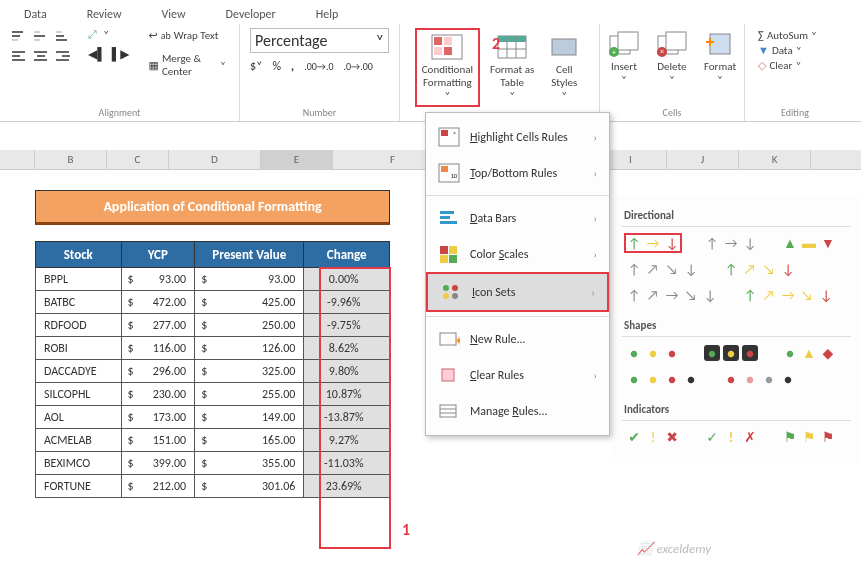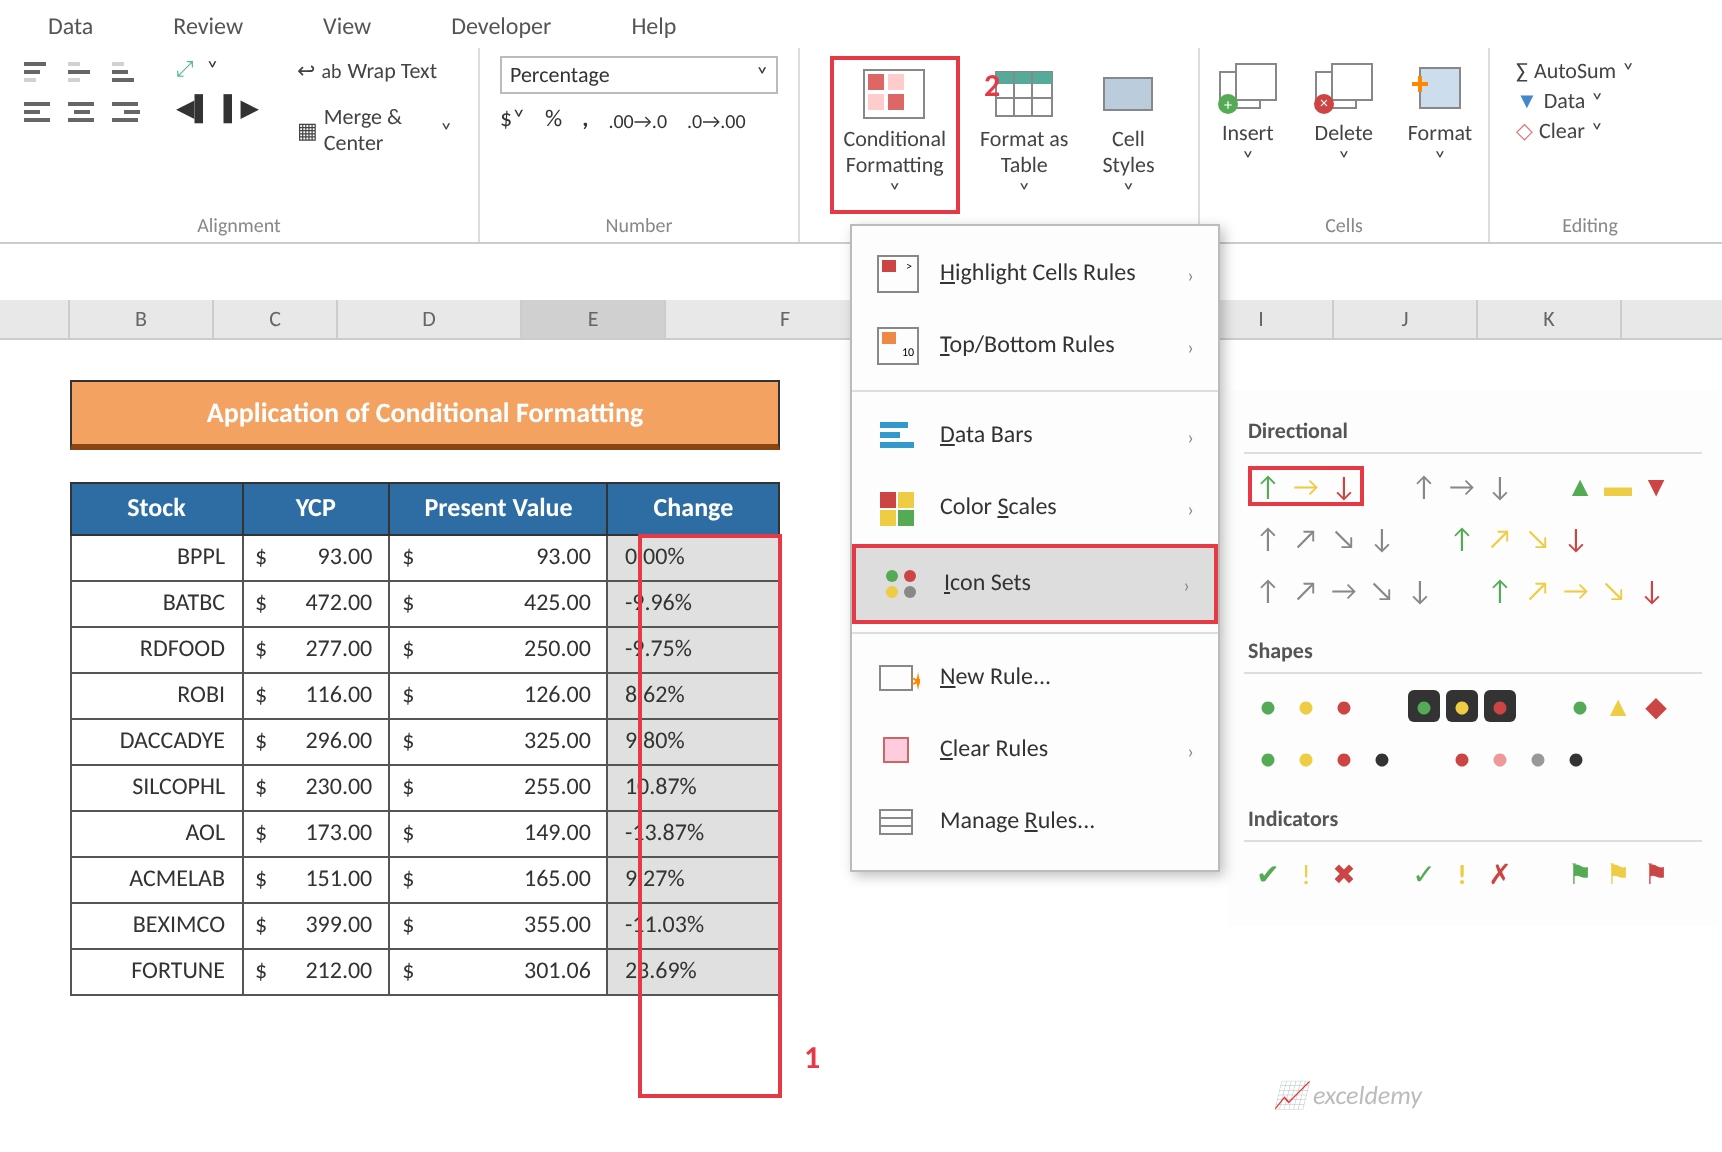--- a/index.html
+++ b/index.html
@@ -10,42 +10,42 @@
 .ribbon-tabs span { padding: 3px 14px; color: #555; cursor: pointer; font-size: 12px; }
 
 
 .ribbon { display: flex; border-bottom: 1px solid #ccc; height: 98px; background: #fff; }
 .ribbon-group { border-right: 1px solid #ddd; padding: 4px 10px 2px 10px; display: flex; flex-direction: column; justify-content: space-between; align-items: center; }
 .ribbon-group-label { font-size: 10px; color: #888; text-align: center; margin-top: 2px; }
 .ribbon-row { display: flex; gap: 4px; align-items: center; }
 .ribbon-btn { display: flex; flex-direction: column; align-items: center; justify-content: center; font-size: 11px; color: #444; padding: 2px 4px; cursor: pointer; line-height: 13px; text-align: center; }
 .ribbon-small { display: flex; align-items: center; gap: 3px; font-size: 11px; color: #444; padding: 1px 3px; cursor: pointer; }
 .big-icon { width: 32px; height: 28px; margin-bottom: 2px; }
-.dropdown-box { border: 1px solid #bbb; padding: 2px 4px; font-size: 11px; min-width: 120px; background: #fff; display: flex; justify-content: space-between; align-items: center; }
+.dropdown-box { border: 1px solid #bbb; padding: 2px 4px; font-size: 16px; min-width: 120px; background: #fff; display: flex; justify-content: space-between; align-items: center; }
 .align-ic { width: 18px; height: 16px; display: inline-flex; flex-direction: column; justify-content: space-around; padding: 2px; }
 .align-ic i { height: 1.5px; background: #666; display: block; }
 
 
 .cf-highlight { border: 2.5px solid #e63946; padding: 3px 5px; }
 
 
 .col-headers { display: flex; height: 20px; background: #e8e8e8; border-bottom: 1px solid #ccc; }
 .col-headers > div { flex: 0 0 auto; text-align: center; font-size: 11px; color: #666; border-right: 1px solid #ccc; line-height: 20px; }
 .col-headers .sel { background: #d0d0d0; }
 
 
 .sheet { position: relative; }
 .title-row { margin: 20px 0 0 35px; width: 355px; background: #f4a261; color: #fff; font-weight: bold; text-align: center; padding: 7px; font-size: 14px; border: 1px solid #333; border-bottom: 3px solid #8b4513; }
 .data-table { margin: 16px 0 0 35px; border-collapse: collapse; width: 355px; }
 .data-table th { background: #2e6da4; color: #fff; border: 1px solid #333; padding: 5px 8px; font-size: 13px; font-weight: bold; }
 .data-table td { border: 1px solid #555; padding: 4px 8px; font-size: 12px; text-align: center; height: 22px; }
-.data-table td.stock { text-align: right; }
+.data-table td.stock { text-align: left; }
 .data-table td.money { text-align: right; position: relative; padding-left: 18px; }
 .data-table td.money::before { content: "$"; position: absolute; left: 6px; }
-.data-table td.change { text-align: left; background: #e0e0e0; padding-right: 14px; }
+.data-table td.change { text-align: center; background: #e0e0e0; padding-right: 14px; }
 .col-change-hl { position: absolute; border: 2.5px solid #e63946; }
 
 
 .cf-menu { position: absolute; top: 112px; left: 425px; width: 185px; background: #fdfdfd; border: 1px solid #bbb; box-shadow: 2px 2px 6px rgba(0,0,0,.25); padding: 6px 0; z-index: 10; }
 .cf-item { display: flex; align-items: center; gap: 10px; padding: 8px 12px; font-size: 12px; cursor: pointer; position: relative; }
 .cf-item:hover, .cf-item.hover { background: #ddd; }
 .cf-item .arrow { margin-left: auto; color: #888; font-size: 10px; }
 .cf-sep { border-top: 1px solid #ddd; margin: 4px 0; }
 .cf-ic { width: 22px; height: 20px; flex-shrink: 0; }
 .cf-item.red-border { border: 2.5px solid #e63946; }

